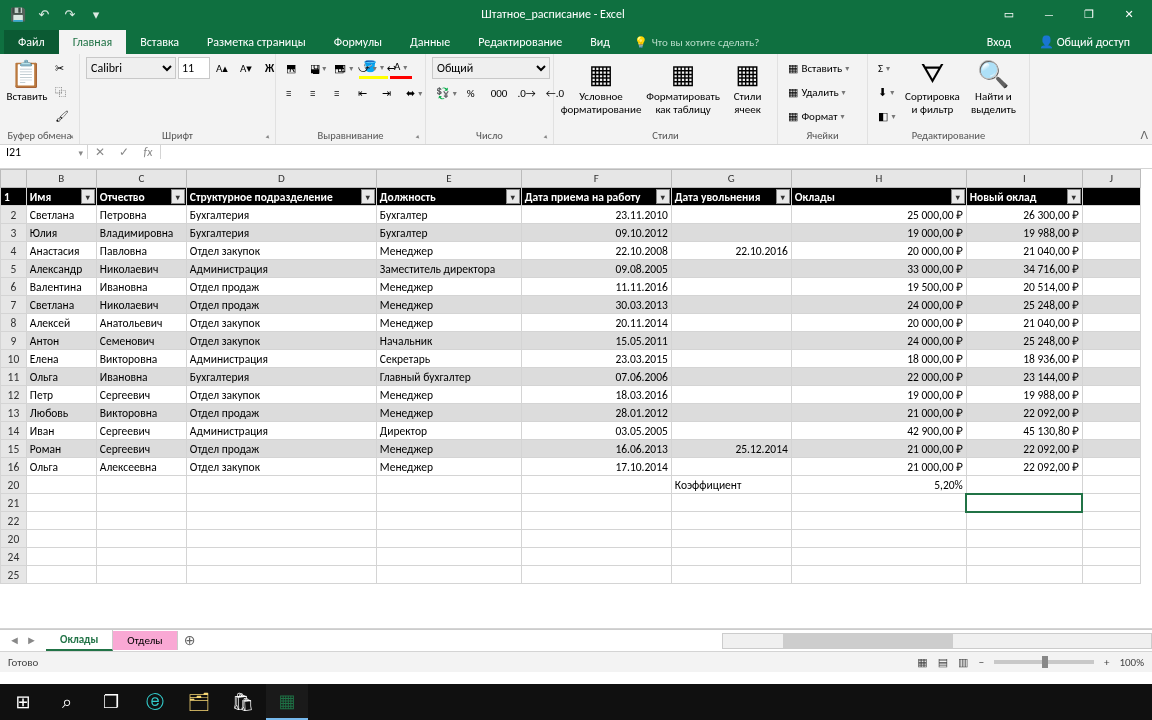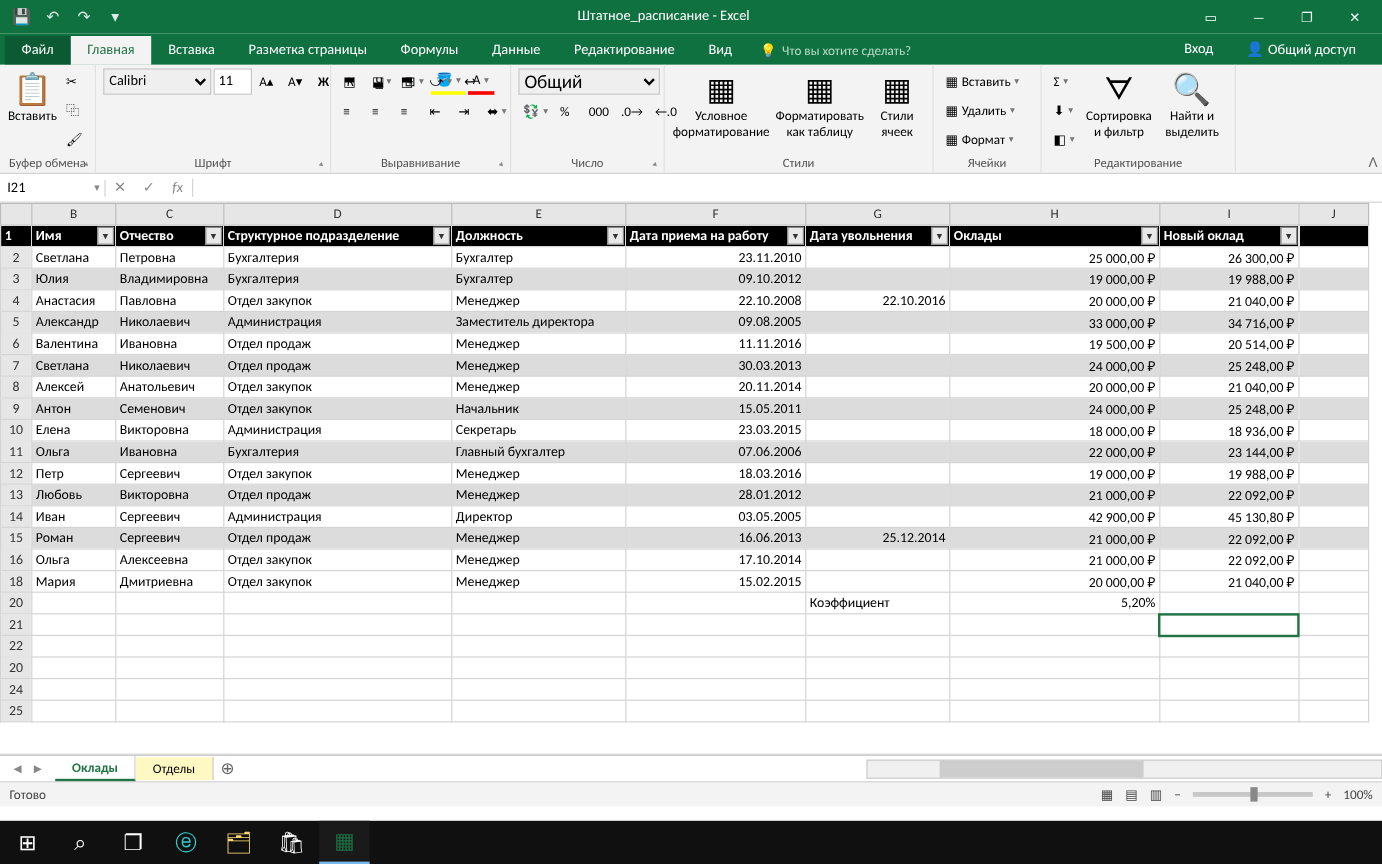--- a/index.html
+++ b/index.html
@@ -32,21 +32,21 @@
 .big-btn { display: flex; flex-direction: column; align-items: center; width: 50px; padding-top: 2px; font-size: 11px; text-align: center; line-height: 1.15; }
 .big-btn .ic { width: 32px; height: 32px; font-size: 26px; display:flex;align-items:center;justify-content:center; }
 .small-stack { display: flex; flex-direction: column; gap: 2px; }
 .small-btn { height: 22px; min-width: 22px; display: flex; align-items: center; padding: 0 4px; font-size: 11px; gap: 3px; }
 .small-btn .drop { font-size: 8px; color: #777; }
 select.font-name { width: 90px; height: 22px; font-size: 12px; border: 1px solid #c8c8c8; }
 input.font-size { width: 32px; height: 22px; font-size: 12px; border: 1px solid #c8c8c8; text-align: left; padding-left: 3px; }
 .collapse { position: absolute; right: 4px; bottom: 2px; font-size: 11px; color: #666; }
 
 
-.formula-bar { height: 24px; border-bottom: 1px solid #d4d4d4; display: flex; align-items: center; }
+.formula-bar { height: 24px; border-bottom: 1px solid #d4d4d4; display: flex; align-items: flex-start; }
 .name-box { width: 88px; border-right: 1px solid #d4d4d4; display: flex; align-items: center; padding-left: 6px; font-size: 12px; position: relative; }
 .name-box::after { content:'▾'; position:absolute; right:4px; font-size:9px; color:#888;}
 .fb-btns { display: flex; border-right: 1px solid #d4d4d4; }
 .fb-btn { width: 24px; display: flex; align-items: center; justify-content: center; color: #888; font-size: 12px; }
 .fb-input { flex: 1; }
 
 
 .grid-wrap { position: relative; height: 460px; overflow: hidden; border-bottom:1px solid #d4d4d4;}
 table.sheet { border-collapse: collapse; table-layout: fixed; }
 .sheet th, .sheet td { border: 1px solid #d4d4d4; height: 18px; font-size: 11.5px; padding: 0 3px; overflow: hidden; white-space: nowrap; }
@@ -55,21 +55,21 @@
 .rowhdr { width: 22px; background: #e6e6e6; text-align: center; font-size: 11px; color: #333; border-color:#bbb;}
 .tblhdr td { background: #000; color: #fff; font-weight: bold; position: relative; padding-right: 16px;}
 .tblhdr td .flt { position: absolute; right: 1px; top: 1px; width: 14px; height: 15px; background: #e8e8e8; color: #333; font-size: 8px; display: flex; align-items: center; justify-content: center; border:1px solid #888;}
 .stripe { background: #dcdcdc; }
 .num { text-align: right; }
 .selcell { outline: 2px solid #217346; outline-offset: -1px; }
 
 
 .sheet-tabs { height: 22px; display: flex; align-items: center; border-top: 1px solid #ccc; font-size: 11px; }
 .nav-arrows { width: 46px; display:flex; justify-content:center; gap:6px; color:#888;}
-.sh-tab { padding: 3px 14px; border-right: 1px solid #ccc; background:#fef9c3;}
+.sh-tab { padding: 3px 14px; border-right: 1px solid #ccc; background:#f9a8d4;}
 .sh-tab.active { border-bottom: 2px solid #217346; background:#fff; color:#217346; font-weight:600;}
 .add-sheet { width:24px; text-align:center; color:#666; font-size:14px;}
 .hscroll { margin-left:auto; width:430px; height:16px; background:#f0f0f0; border:1px solid #ccc; position:relative; }
 .hscroll .thumb { position:absolute; left:60px; width:170px; top:0; bottom:0; background:#cdcdcd;}
 
 
 .status-bar { height: 21px; background: #f3f3f3; border-top:1px solid #d4d4d4; display:flex; align-items:center; font-size:11px; color:#444; padding:0 8px;}
 .status-bar .views { margin-left:auto; display:flex; gap:10px; align-items:center;}
 .zoom-slider { width:100px; height:4px; background:#c8c8c8; position:relative;}
 .zoom-slider .th { position:absolute; left:48px; top:-4px; width:6px; height:12px; background:#888;}
@@ -173,21 +173,21 @@
         <div class="small-btn">⇤</div>
         <div class="small-btn">⇥</div>
         <div class="small-btn">⬌<span class="drop">▾</span></div>
       </div>
     </div>
     <div class="group-label">Выравнивание</div>
   </div>
 
   <div class="group" style="width:128px">
     <div class="group-body" style="flex-direction:column;gap:3px">
-      <select style="width:118px;height:22px;border:1px solid #c8c8c8;font-size:16px"><option>Общий</option></select>
+      <select style="width:118px;height:22px;border:1px solid #c8c8c8;font-size:12px"><option>Общий</option></select>
       <div style="display:flex;gap:2px">
         <div class="small-btn">💱<span class="drop">▾</span></div>
         <div class="small-btn">%</div>
         <div class="small-btn">000</div>
         <div class="small-btn">.0→</div>
         <div class="small-btn">←.0</div>
       </div>
     </div>
     <div class="group-label">Число</div>
   </div>
@@ -457,32 +457,20 @@
           <td class="">Алексеевна</td>
           <td class="">Отдел закупок</td>
           <td class="">Менеджер</td>
           <td class="num">17.10.2014</td>
           <td class="num"></td>
           <td class="num">21 000,00 ₽</td>
           <td class="num">22 092,00 ₽</td>
           <td></td>
         </tr>
         <tr>
-          <td class="rowhdr">18</td>
-          <td class="">Мария</td>
-          <td class="">Дмитриевна</td>
-          <td class="">Отдел закупок</td>
-          <td class="">Менеджер</td>
-          <td class="num">15.02.2015</td>
-          <td class="num"></td>
-          <td class="num">20 000,00 ₽</td>
-          <td class="num">21 040,00 ₽</td>
-          <td></td>
-        </tr>
-        <tr>
           <td class="rowhdr">20</td>
           <td></td>
           <td></td>
           <td></td>
           <td></td>
           <td></td>
           <td>Коэффициент</td>
           <td class="num">5,20%</td>
           <td></td>
           <td></td>

